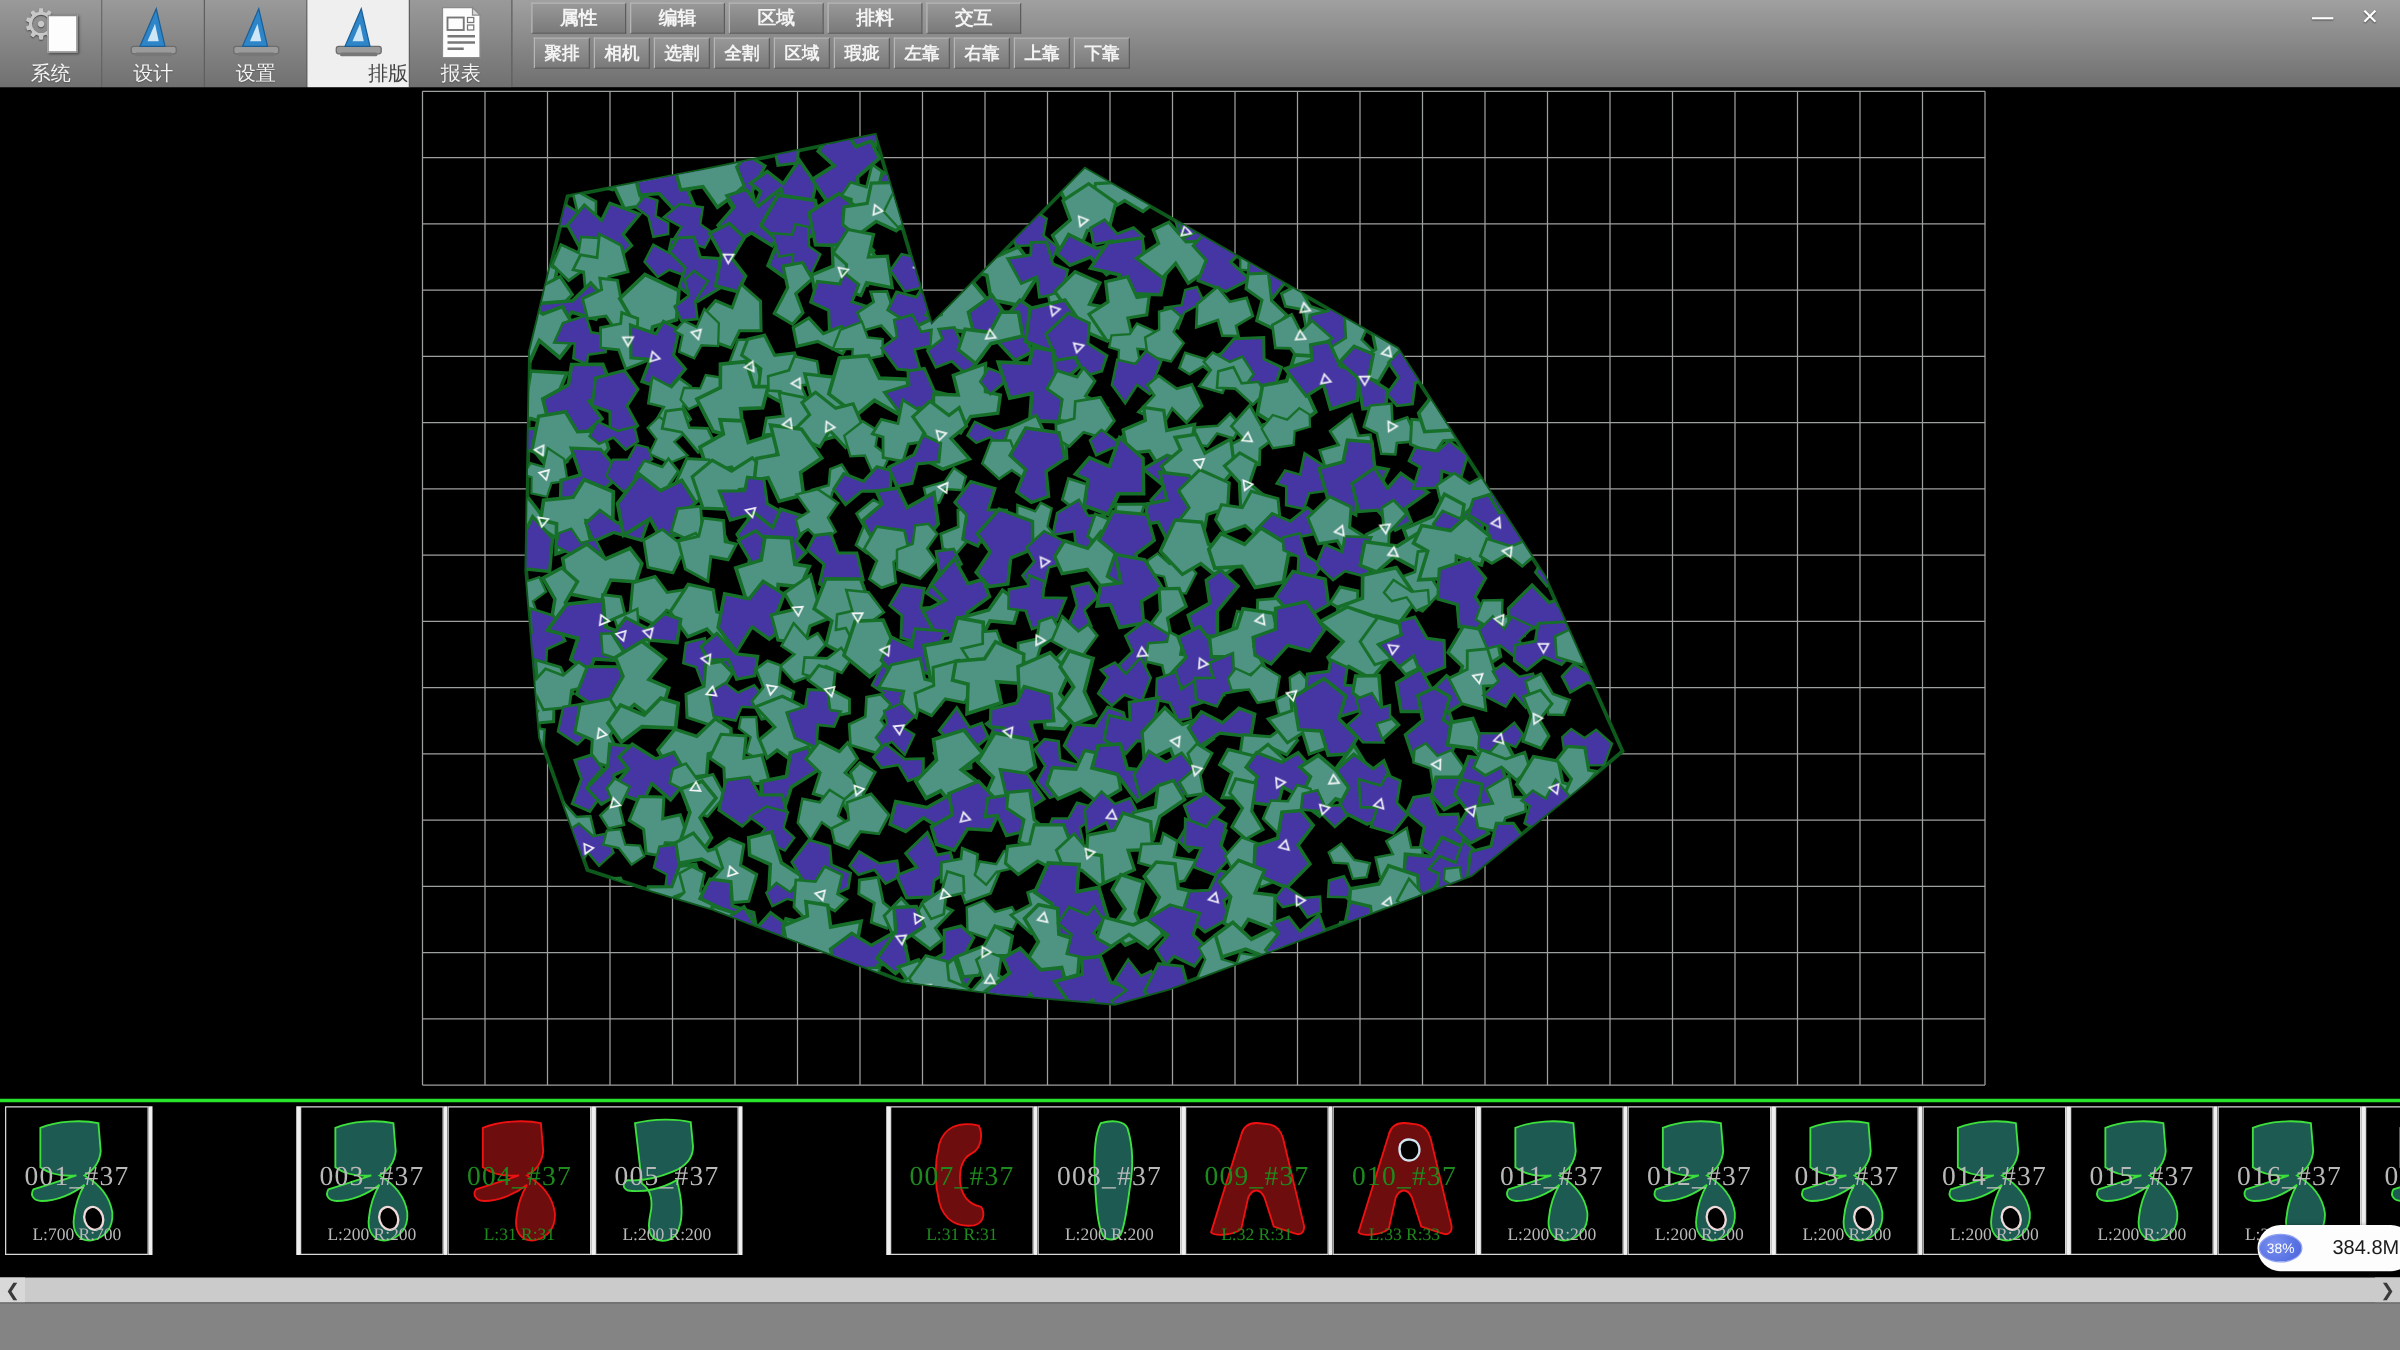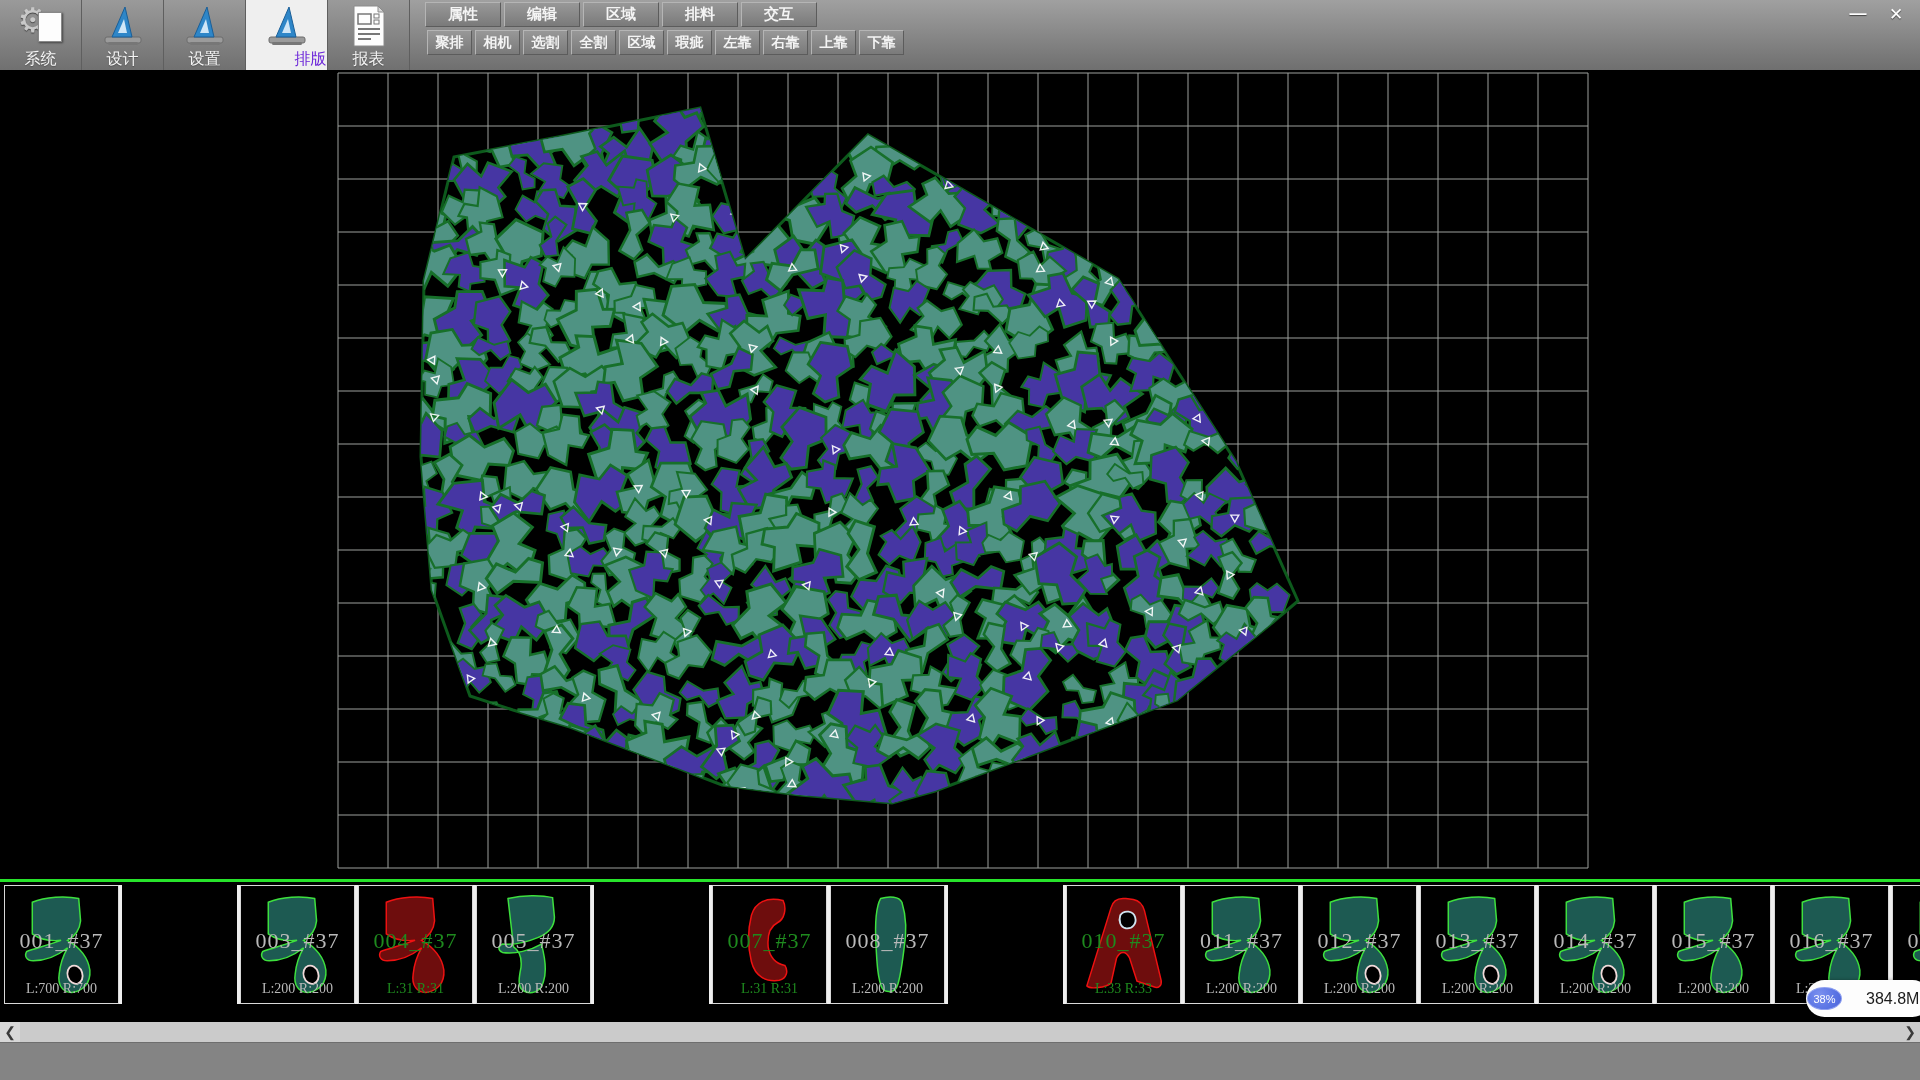--- a/index.html
+++ b/index.html
@@ -8,21 +8,21 @@
   
   #header { position:absolute; left:0; top:0; width:1920px; height:70px;
             background:linear-gradient(#a0a0a0,#6f6f6f); }
   #tabbar { position:absolute; left:0; top:0; height:70px; display:flex; }
   .tab { width:82px; height:70px; position:relative; border-right:1px solid #5f5f5f;
          background:linear-gradient(#9a9a9a,#707070); cursor:pointer; }
   .tab.active { background:#efefef; }
   .tab .ticon { position:absolute; left:50%; top:4px; transform:translateX(-50%); width:46px; height:44px; }
   .tab .tlabel { position:absolute; left:0; right:0; bottom:0; text-align:center;
                  font-size:16px; color:#f5f5f5; text-shadow:0 1px 1px #555; }
-  .tab.active .tlabel { color:#6d28d9; text-shadow:none;margin-left:48px; }
+  .tab.active .tlabel { color:#404040; text-shadow:none;margin-left:48px; }
   .menu-row { position:absolute; display:flex; gap:3px;font-weight:bold; }
   #menu-row1 { left:425px; top:2px; }
   #menu-row2 { left:427px; top:30px; }
   .mbtn { height:25px; padding:0 14px; display:flex; align-items:center; justify-content:center;
           background:linear-gradient(#989898,#7a7a7a); border:1px solid;
           border-color:#b5b5b5 #5c5c5c #5c5c5c #b5b5b5; color:#f4f4f4; font-size:15px;
           cursor:pointer; white-space:nowrap; }
   #menu-row1 .mbtn { width:76px; }
   #menu-row2 .mbtn { width:45px; padding:0 2px; font-size:14px; }
   #win-controls { position:absolute; right:8px; top:2px; display:flex; gap:6px; }
@@ -937,20 +937,27 @@
       </div>
       <div class="tile-sep" style="left: 827px;"></div>
       <div class="tile" style="left: 830px;">
         <svg width="94" height="104" viewBox="0 0 96 112">
           <path d="M40,6 C50,3 60,4 63,10 C68,26 68,45 65,62 C63,78 61,92 58,100 C56,107 46,108 42,103 C37,94 36,75 35,55 C34,35 35,15 40,6 Z" fill="#1d5a52" stroke="#3ee03e" stroke-width="1.6"></path>
         </svg>
         <div class="tid txt-gray">008_#37</div>
         <div class="tmeta txt-gray">L:200 R:200</div>
       </div>
       <div class="tile-sep" style="left: 945px;"></div>
+      <div class="tile" style="left: 948px;">
+        <svg width="94" height="104" viewBox="0 0 96 112">
+          <path d="M8,100 L34,16 C36,8 42,5 50,6 L58,7 C64,8 68,12 70,19 L88,94 C89,100 85,103 80,101 L62,95 L54,70 C50,62 44,62 40,70 L34,97 C28,102 12,104 8,100 Z" fill="#6e0d0d" stroke="#ee1111" stroke-width="1.6"></path>
+        </svg>
+        <div class="tid txt-green">009_#37</div>
+        <div class="tmeta txt-green">L:32 R:31</div>
+      </div>
       <div class="tile-sep" style="left: 1063px;"></div>
       <div class="tile" style="left: 1066px;">
         <svg width="94" height="104" viewBox="0 0 96 112">
           <path d="M8,100 L34,16 C36,8 42,5 50,6 L58,7 C64,8 68,12 70,19 L88,94 C89,100 85,103 80,101 L62,95 L54,70 C50,62 44,62 40,70 L34,97 C28,102 12,104 8,100 Z" fill="#6e0d0d" stroke="#ee1111" stroke-width="1.6"></path>
           <path d="M44,24 C48,18 58,19 60,26 C62,33 57,39 50,38 C44,37 42,30 44,24 Z" fill="#000" stroke="#cfe4ef" stroke-width="2"></path>
         </svg>
         <div class="tid txt-green">010_#37</div>
         <div class="tmeta txt-green">L:33 R:33</div>
       </div>
       <div class="tile-sep" style="left: 1181px;"></div>

